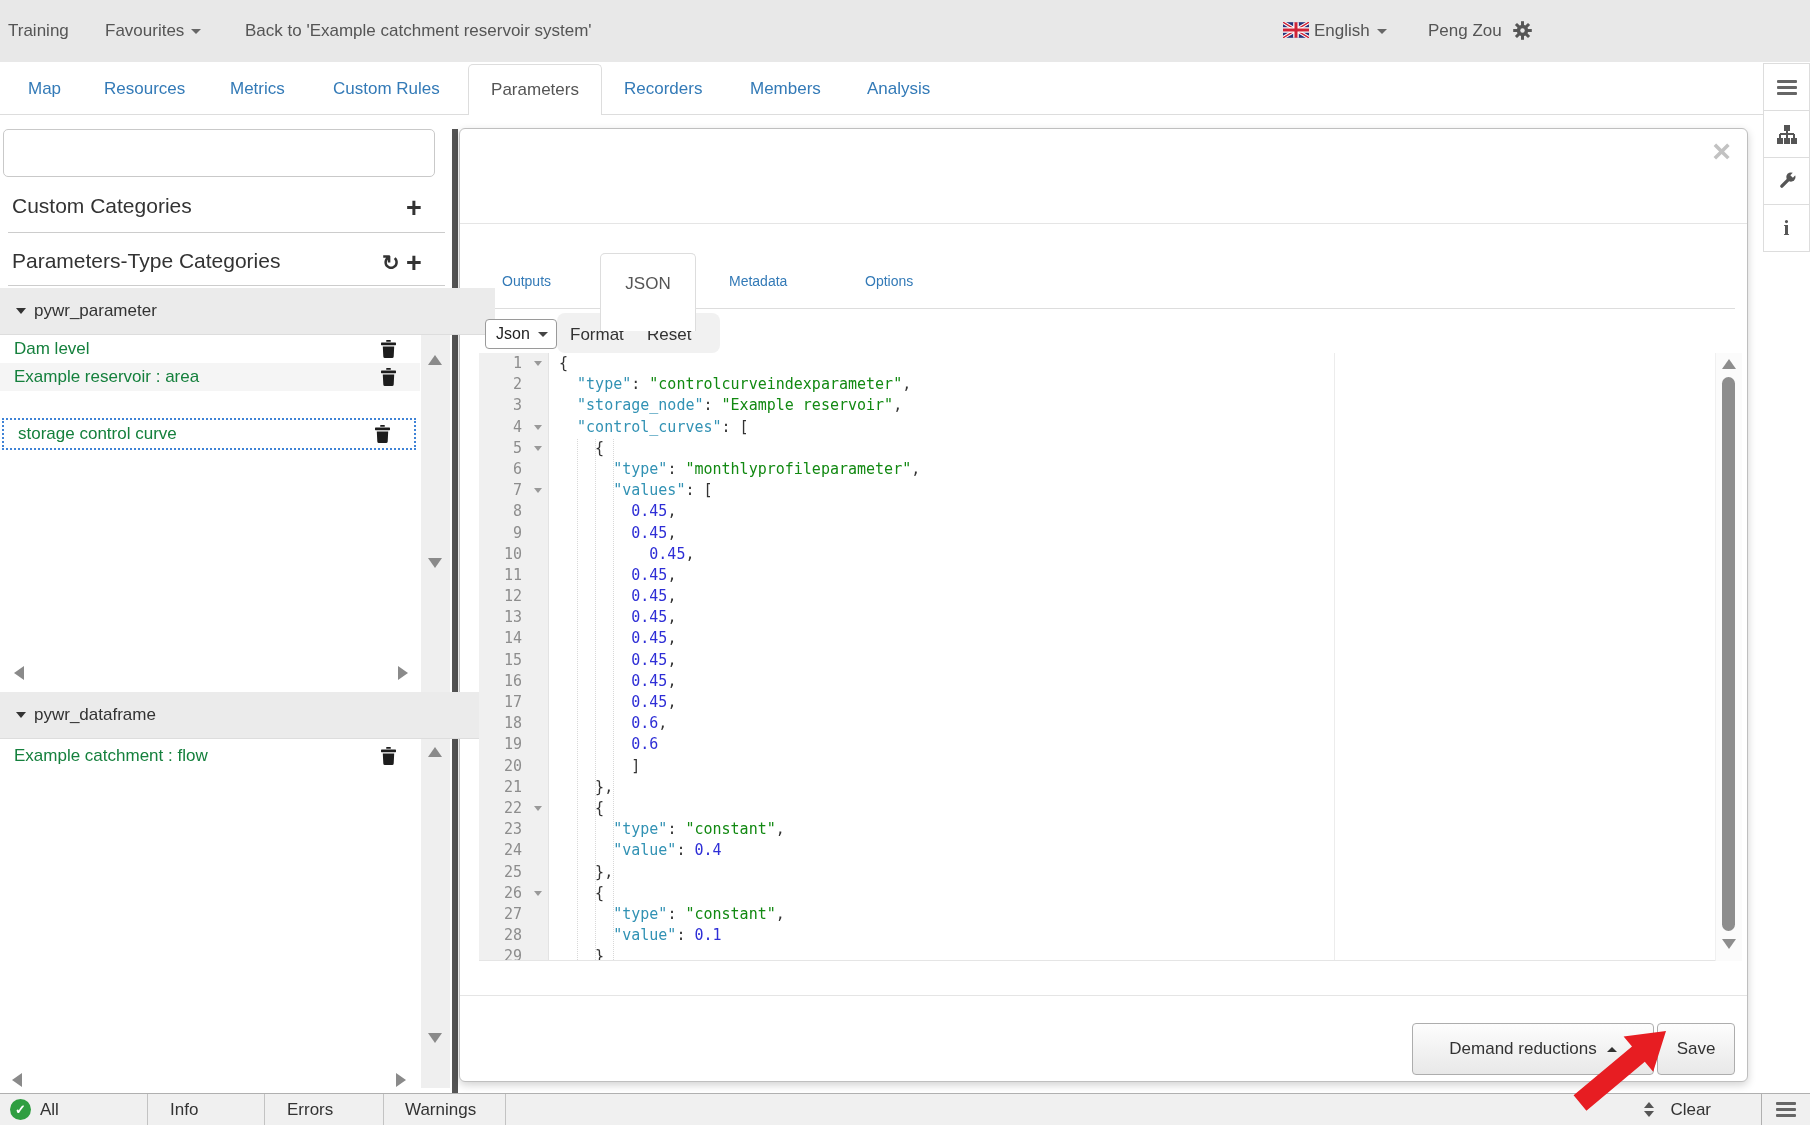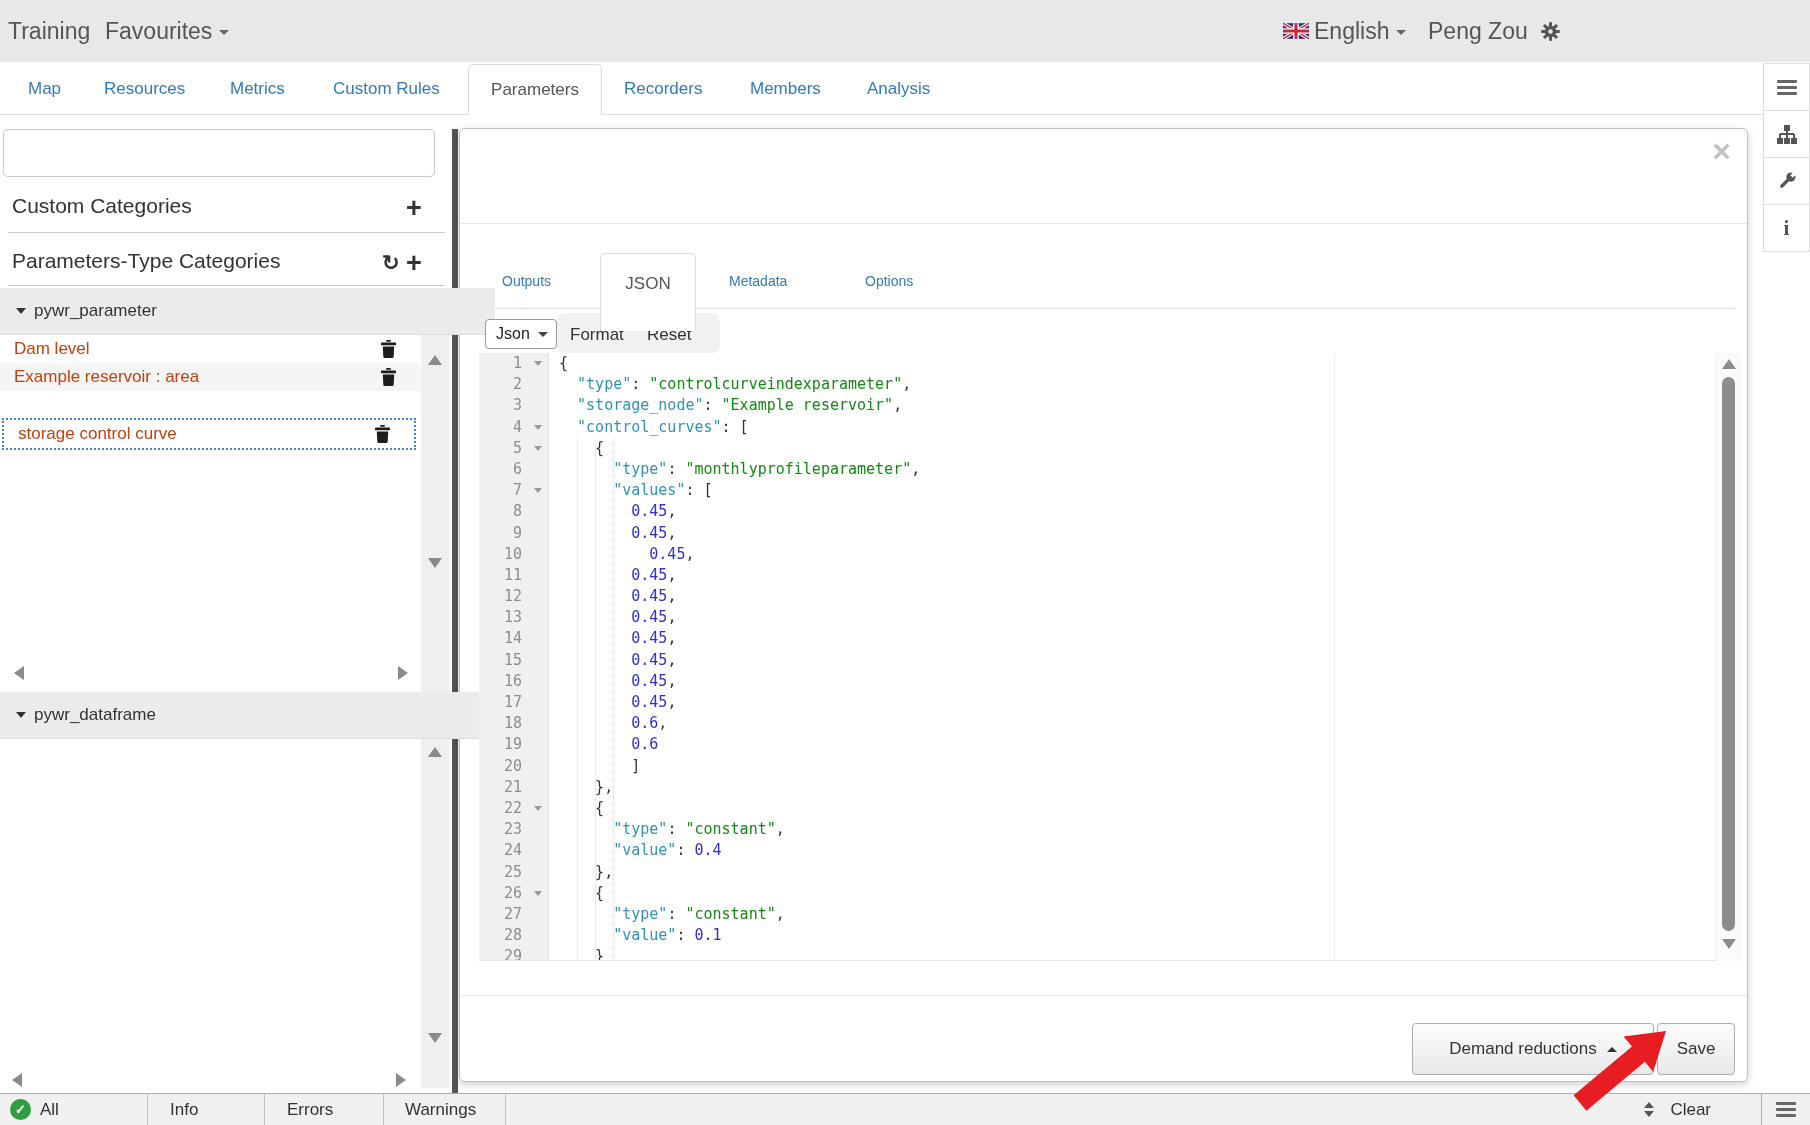--- a/index.html
+++ b/index.html
@@ -1,21 +1,21 @@
 <!DOCTYPE html>
 <html><head>
 <meta charset="utf-8">
 <style>
   html,body{margin:0;padding:0;background:#fff;}
   .screen{position:relative;width:1810px;height:1125px;overflow:hidden;
           font-family:"Liberation Sans", sans-serif;color:#333;background:#fff;}
 
   
   .topnav{position:absolute;left:0;top:0;width:1810px;height:62px;background:#e8e8e8;border-bottom:1px solid #d5d5d5;}
-  .topnav .navitem{position:absolute;top:0;height:62px;line-height:62px;font-size:23px;color:#555;white-space:nowrap;cursor:pointer;}
+  .topnav .navitem{position:absolute;top:0;height:62px;line-height:62px;font-size:17px;color:#555;white-space:nowrap;cursor:pointer;}
   .caret-down{display:inline-block;width:0;height:0;border-left:5px solid transparent;border-right:5px solid transparent;border-top:5px solid #666;vertical-align:middle;margin-left:7px;}
   .caret-up{display:inline-block;width:0;height:0;border-left:5px solid transparent;border-right:5px solid transparent;border-bottom:5px solid #333;vertical-align:middle;margin-left:10px;}
   .flag{display:inline-block;vertical-align:middle;margin-right:5px;margin-top:-3px;}
 
   
   .tabbar{position:absolute;left:0;top:62px;width:1810px;height:53px;background:#fff;border-bottom:1px solid #ddd;box-sizing:border-box;}
   .tabbar .mtab{position:absolute;top:0;height:53px;line-height:53px;font-size:17px;color:#337ab7;cursor:pointer;white-space:nowrap;}
   .tabbar .mtab.active-box{top:2px;height:50px;line-height:50px;background:#fff;border:1px solid #ddd;border-bottom:none;border-radius:5px 5px 0 0;color:#555;text-align:center;z-index:2;}
 
   
@@ -29,21 +29,21 @@
   .sidebar{position:absolute;left:0;top:115px;width:452px;height:978px;background:#fff;}
   .sb-strip{position:absolute;left:421px;top:173px;width:29px;height:800px;background:#efefef;}
   .sb-search{position:absolute;left:3px;top:14px;width:432px;height:48px;border:1px solid #c9c9c9;border-radius:5px;background:#fff;font-size:17px;padding:0 10px;box-sizing:border-box;outline:none;font-family:"Liberation Sans",sans-serif;}
   .sb-h{position:absolute;left:12px;font-size:21px;font-weight:500;color:#333;white-space:nowrap;}
   .sb-plus{position:absolute;font-size:27px;font-weight:600;color:#333;line-height:20px;cursor:pointer;}
   .sb-refresh{position:absolute;font-size:21px;font-weight:bold;color:#333;cursor:pointer;}
   .sb-hr{position:absolute;left:8px;width:437px;border-top:1px solid #ccc;}
   .sb-band{position:absolute;left:0;width:495px;height:47px;background:#ebebeb;border-bottom:1px solid #ddd;box-sizing:border-box;display:flex;align-items:center;z-index:2;}
   .band-caret{width:0;height:0;border-left:5px solid transparent;border-right:5px solid transparent;border-top:6px solid #333;margin:0 8px 0 16px;}
   .sb-band span{font-size:17px;color:#333;}
-  .sb-row{position:absolute;left:0;width:420px;display:flex;align-items:center;font-size:17px;color:#c2410c;cursor:pointer;}
+  .sb-row{position:absolute;left:0;width:420px;display:flex;align-items:center;font-size:17px;color:#15803d;cursor:pointer;}
   .sb-row .lbl{padding-left:14px;white-space:nowrap;}
   .sb-row .trash{position:absolute;right:24px;top:50%;transform:translateY(-50%);cursor:pointer;line-height:0;}
   .sb-row.striped{background:#f5f5f5;}
   .sb-row.selected{left:2px;width:414px;border:2px dotted #3f83d6;box-sizing:border-box;}
   .tri-up,.tri-down,.tri-left,.tri-right{position:absolute;width:0;height:0;}
   .tri-up{border-left:7px solid transparent;border-right:7px solid transparent;border-bottom:10px solid #8a8a8a;}
   .tri-down{border-left:7px solid transparent;border-right:7px solid transparent;border-top:10px solid #8a8a8a;}
   .tri-left{border-top:7px solid transparent;border-bottom:7px solid transparent;border-right:10px solid #8a8a8a;}
   .tri-right{border-top:7px solid transparent;border-bottom:7px solid transparent;border-left:10px solid #8a8a8a;}
   .sb-border{position:absolute;left:452px;top:129px;width:6px;height:964px;background:#555;}
@@ -95,20 +95,21 @@
   .st-divider{width:1px;height:31px;background:#b0b0b0;margin-left:50px;}
 </style>
 </head>
 <body>
 
 <div class="screen">
 
   <div class="topnav">
     <span class="navitem" style="left:8px;">Training</span>
     <span class="navitem" style="left:105px;"><span>Favourites</span><span class="caret-down"></span></span>
+    <span class="navitem" style="left:245px;">Back to 'Example catchment reservoir system'</span>
     <span class="navitem" style="left:1283px;">
       <svg class="flag" width="26" height="16" viewBox="0 0 60 36">
           <rect width="60" height="36" fill="#26337a"></rect>
           <path d="M0 0 L60 36 M60 0 L0 36" stroke="#fff" stroke-width="8"></path>
           <path d="M0 0 L60 36 M60 0 L0 36" stroke="#cf2438" stroke-width="3.5"></path>
           <path d="M30 0 V36 M0 18 H60" stroke="#fff" stroke-width="13"></path>
           <path d="M30 0 V36 M0 18 H60" stroke="#cf2438" stroke-width="7"></path>
         </svg><span>English</span><span class="caret-down"></span>
     </span>
     <span class="navitem" style="left:1428px;">
@@ -229,20 +230,30 @@
     <span class="tri-up" style="left:428px;top:240px;"></span>
     <span class="tri-down" style="left:428px;top:443px;"></span>
     <span class="tri-left" style="left:14px;top:551px;"></span>
     <span class="tri-right" style="left:398px;top:551px;"></span>
 
     <div class="sb-band" style="top:577px;">
       <span class="band-caret"></span>
       <span>pywr_dataframe</span>
     </div>
 
+    <div class="sb-row" style="top:625px;height:32px;">
+      <span class="lbl">Example catchment : flow</span>
+      <span class="trash"><svg width="15" height="18" viewBox="0 0 15 18">
+            <g fill="#1d1d1d">
+              <rect x="5.2" y="0" width="4.6" height="1.8" rx="0.5"></rect>
+              <rect x="0" y="2.6" width="15" height="2.6" rx="0.6"></rect>
+              <path d="M1.8 6.6 h11.4 l-0.5 9.8 a1.6 1.6 0 0 1 -1.6 1.5 H3.9 a1.6 1.6 0 0 1 -1.6 -1.5 z"></path>
+            </g>
+          </svg></span>
+    </div>
 
     <span class="tri-up" style="left:428px;top:632px;"></span>
     <span class="tri-down" style="left:428px;top:918px;"></span>
     <span class="tri-left" style="left:12px;top:958px;"></span>
     <span class="tri-right" style="left:396px;top:958px;"></span>
   </div>
 
   <div class="sb-border"></div>
 
   <div class="modal">

